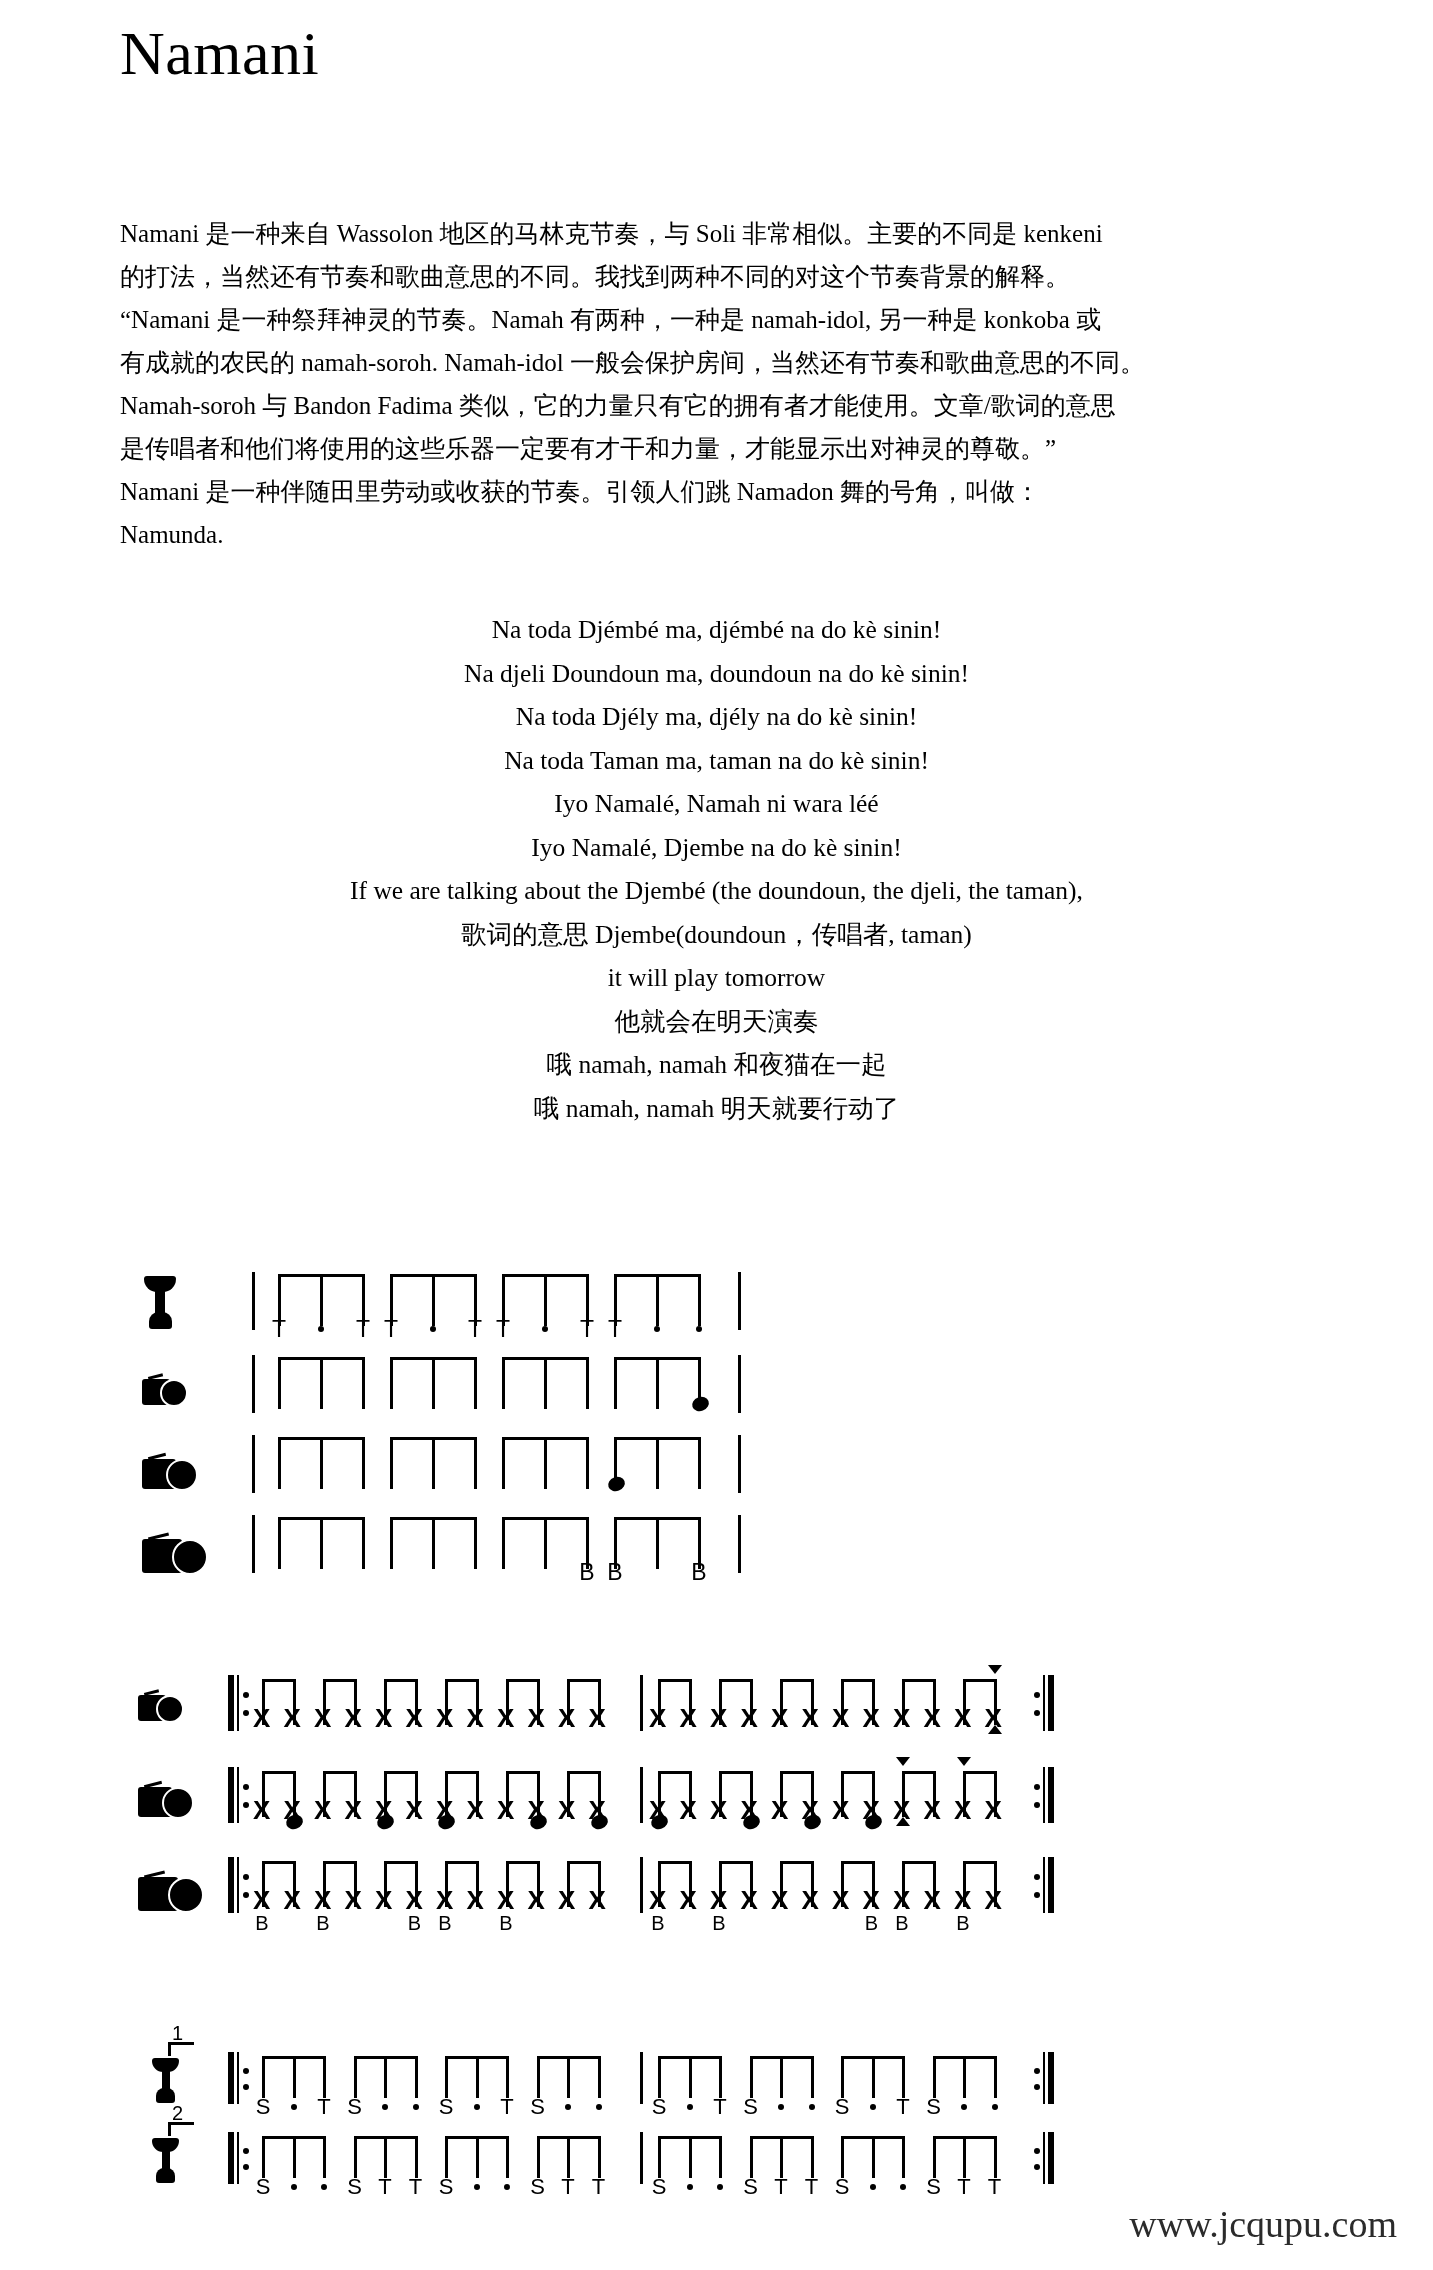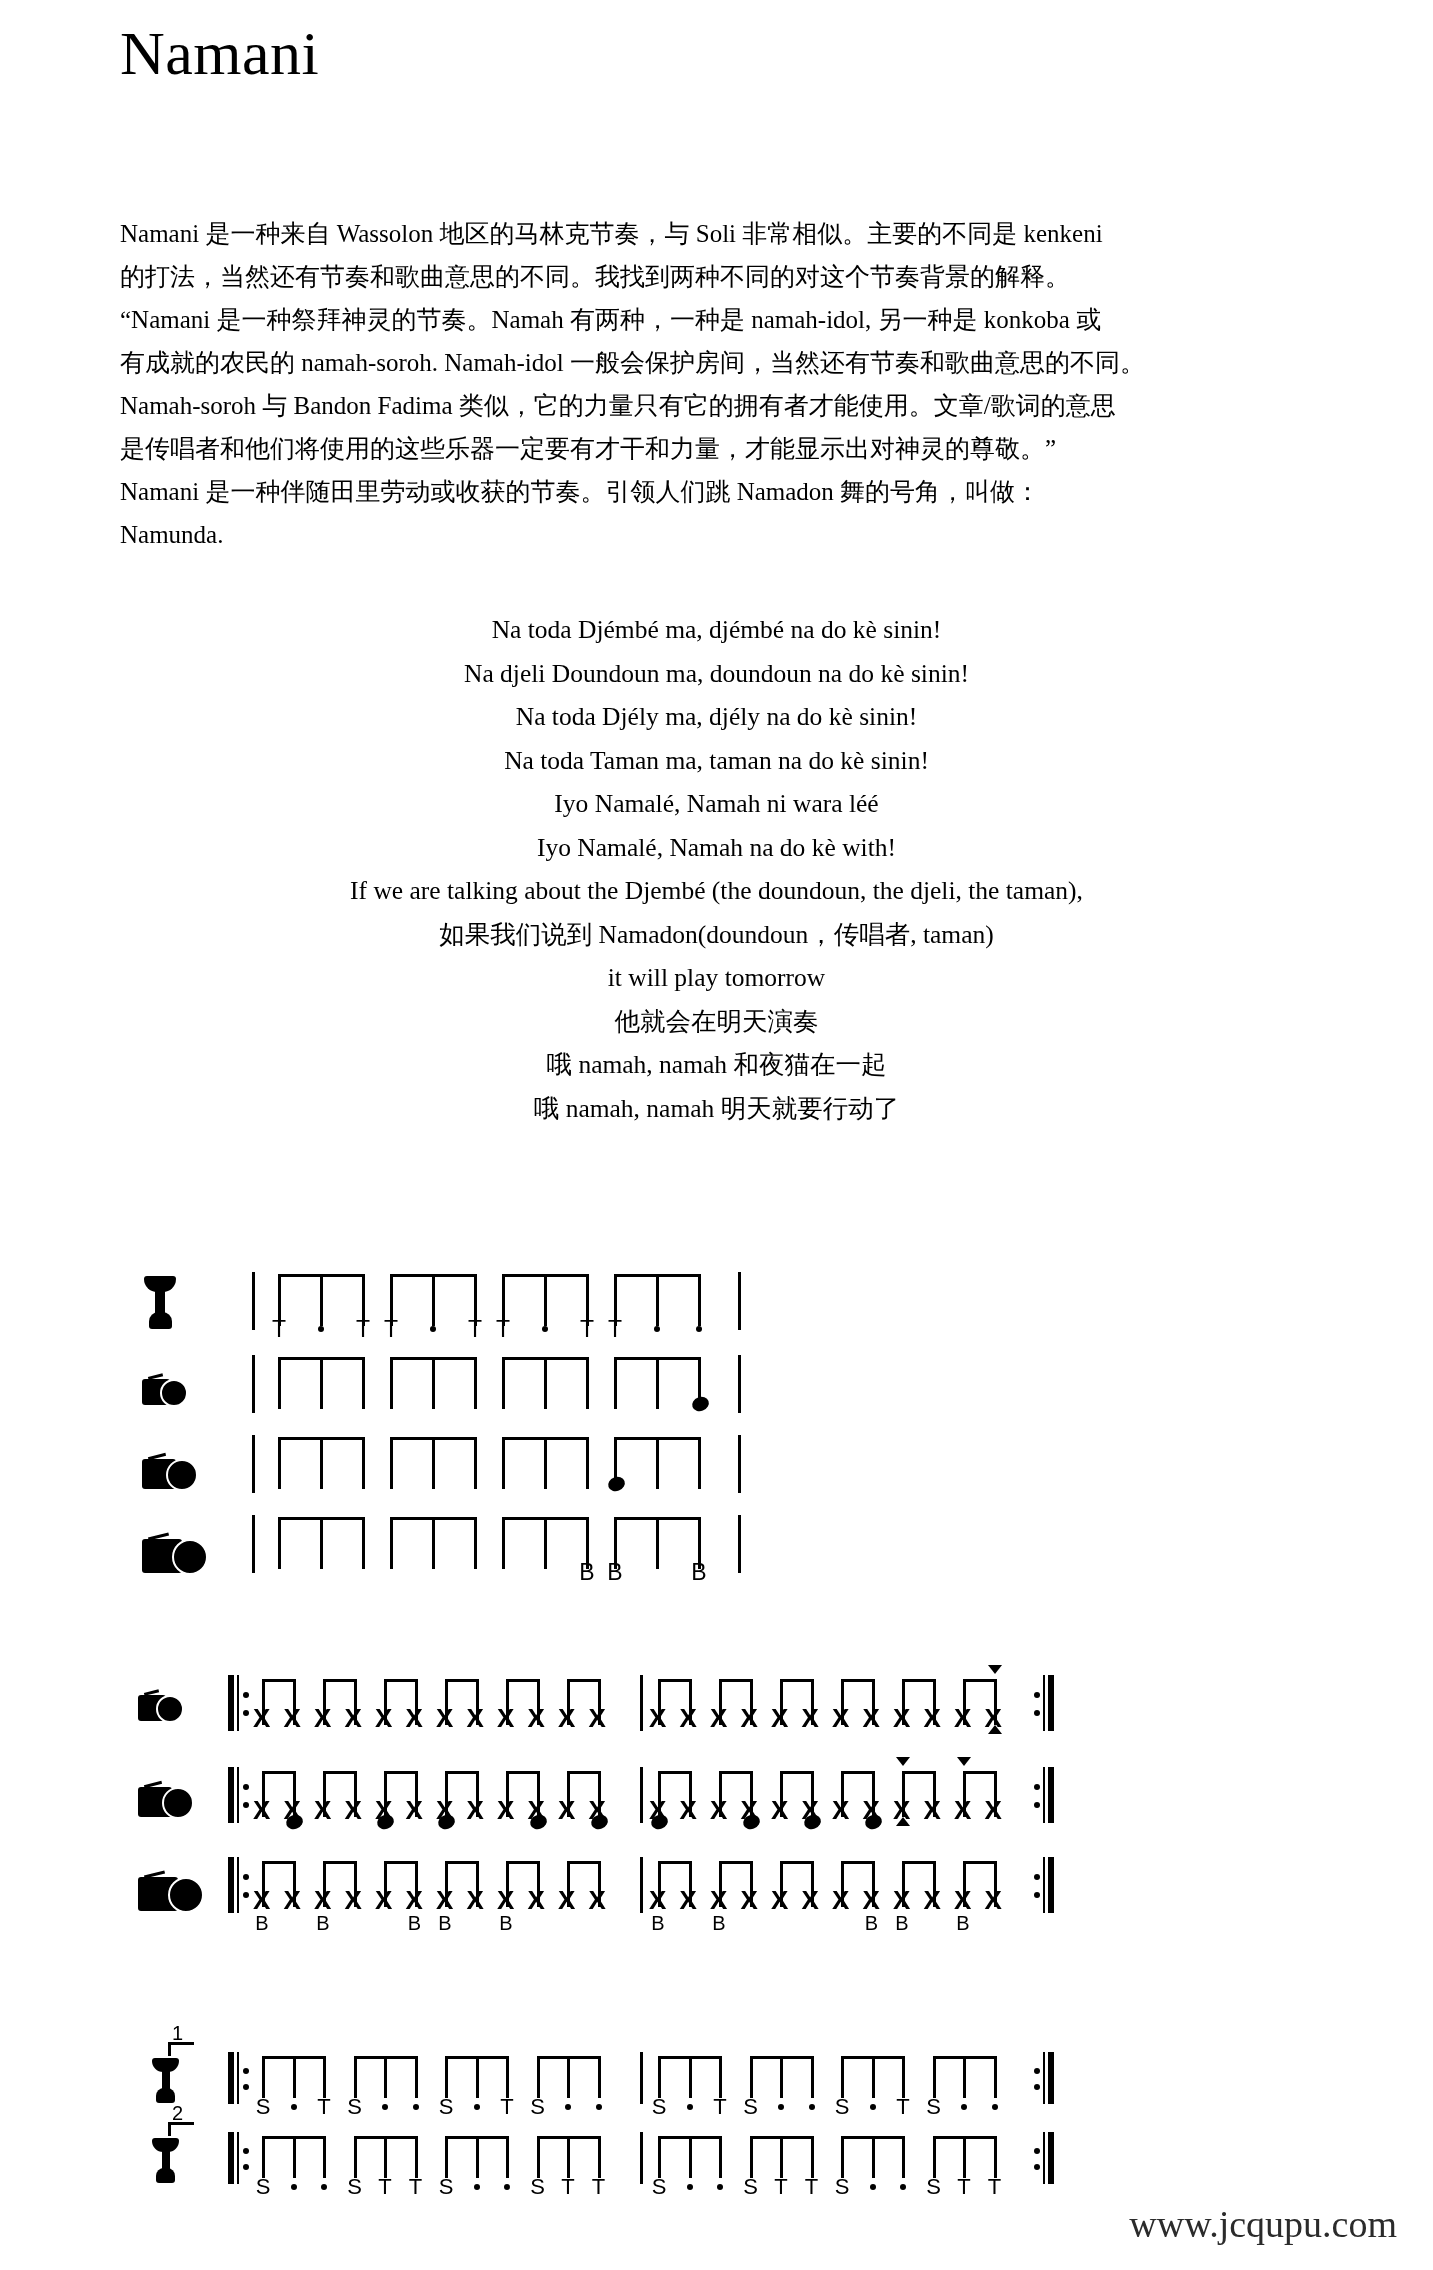--- a/index.html
+++ b/index.html
@@ -103,23 +103,23 @@
     <span class="ln">Namani 是一种伴随田里劳动或收获的节奏。引领人们跳 Namadon 舞的号角，叫做：</span>
     <span class="ln">Namunda.</span>
   </div>
 
   <div class="lyrics">
     <span class="ly">Na toda Djémbé ma, djémbé na do kè sinin!</span>
     <span class="ly">Na djeli Doundoun ma, doundoun na do kè sinin!</span>
     <span class="ly">Na toda Djély ma, djély na do kè sinin!</span>
     <span class="ly">Na toda Taman ma, taman na do kè sinin!</span>
     <span class="ly">Iyo Namalé, Namah ni wara léé</span>
-    <span class="ly">Iyo Namalé, Namah na do kè with!</span>
+    <span class="ly">Iyo Namalé, Djembe na do kè sinin!</span>
     <span class="ly">If we are talking about the Djembé (the doundoun, the djeli, the taman),</span>
-    <span class="ly">如果我们说到 Namadon(doundoun，传唱者, taman)</span>
+    <span class="ly">歌词的意思 Djembe(doundoun，传唱者, taman)</span>
     <span class="ly">it will play tomorrow</span>
     <span class="ly">他就会在明天演奏</span>
     <span class="ly">哦 namah, namah 和夜猫在一起</span>
     <span class="ly">哦 namah, namah 明天就要行动了</span>
   </div>
 
   <div id="notation-root">
       <div class="ic-djembe" style="position: absolute; left: 144px; top: 1276px; width: 32.3px; height: 53.2px;">
         <div class="head" style="position: absolute; background: rgb(0, 0, 0); left: 0px; top: 0px; width: 32.3px; height: 16.15px; border-radius: 3px 3px 13.3px 13.3px;"></div>
         <div class="neck" style="position: absolute; background: rgb(0, 0, 0); left: 11.4px; top: 14.25px; width: 9.5px; height: 24.7px;"></div>

